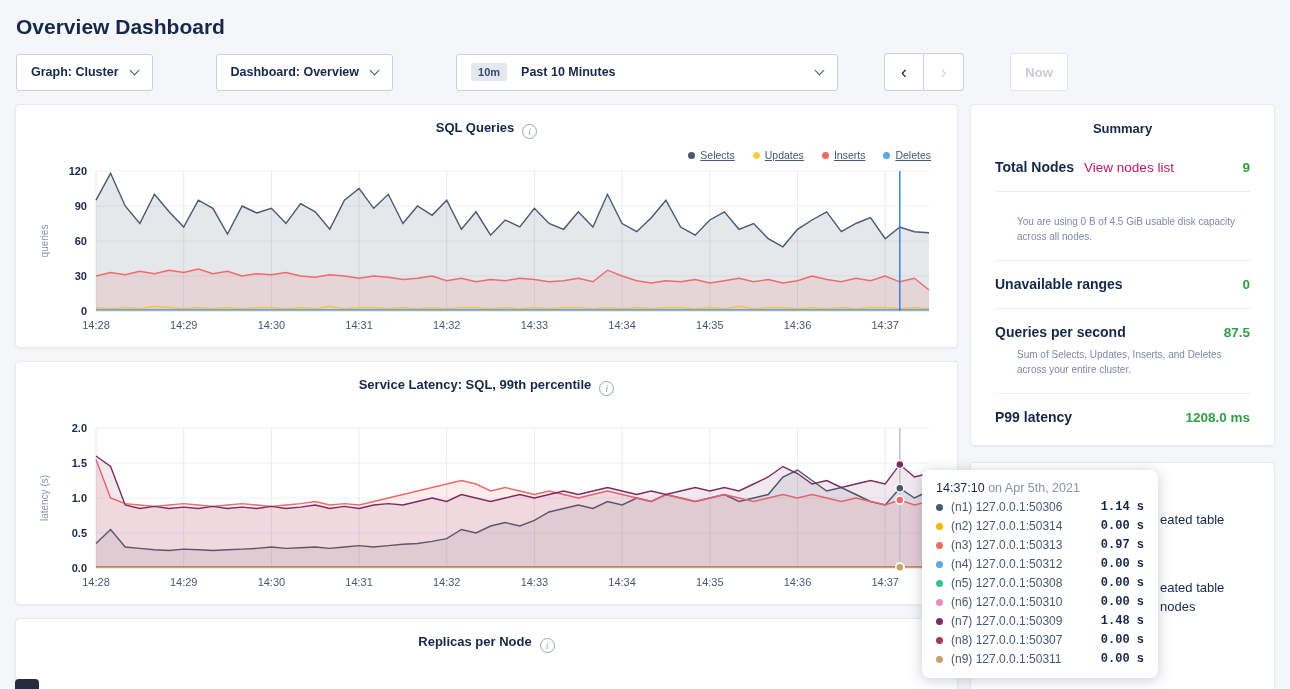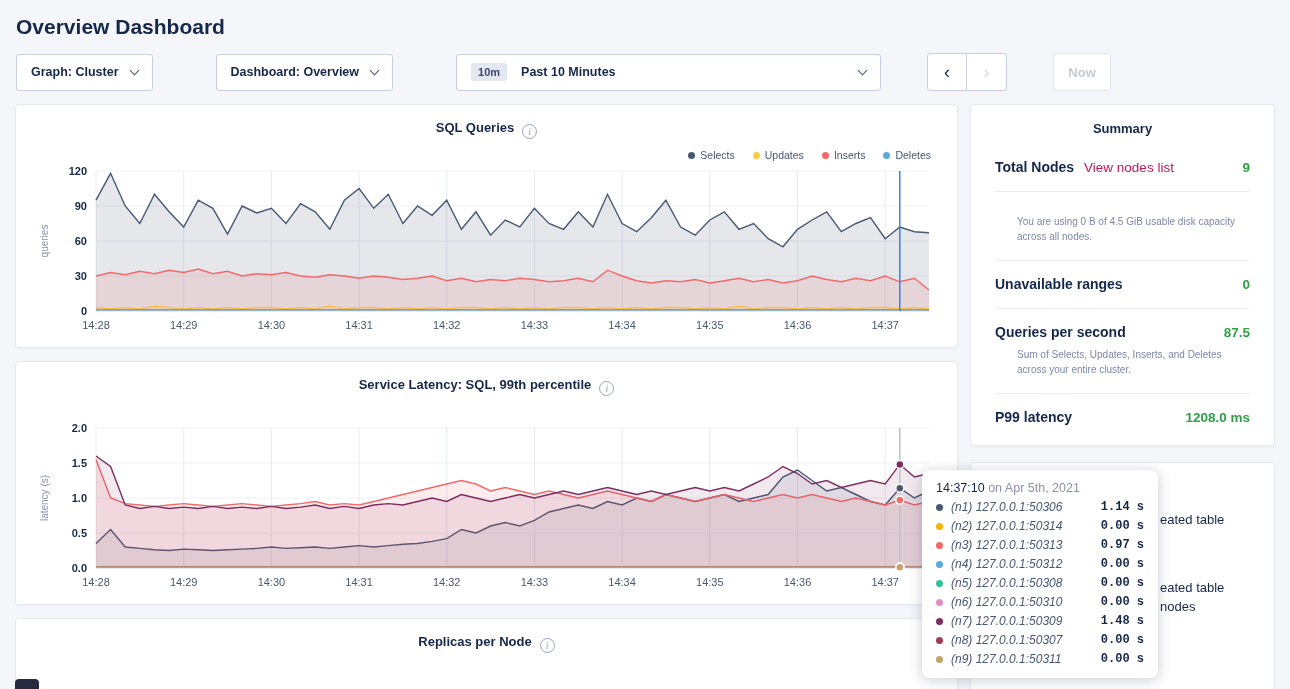--- a/index.html
+++ b/index.html
@@ -9,21 +9,21 @@
   .page-header { padding: 15px 16px 0; }
   .page-title { font-size: 21px; font-weight: 600; color: #152849; }
 
   .toolbar { display: flex; align-items: center; padding: 14px 16px 0; gap: 36px; }
   .dd { height: 37px; background: #fff; border: 1px solid #c8cfdd; border-radius: 3px;
         display: flex; align-items: center; padding: 0 14px; font-size: 12.5px; font-weight: 700;
         color: #152849; cursor: pointer; }
   .dd + .dd { margin-left: 27px; }
   .chev { width: 7px; height: 7px; border-right: 1.5px solid #475872; border-bottom: 1.5px solid #475872;
           transform: rotate(45deg); margin-left: 12px; margin-top: -4px; flex: none; }
-  .time-select { margin-left: 47px; width: 425px; justify-content: flex-start; }
+  .time-select { margin-left: 47px; width: 382px; justify-content: flex-start; }
   .time-badge { background: #e3e7ef; border-radius: 3px; padding: 3px 7px; font-size: 11px;
                 font-weight: 700; color: #394a6d; margin-right: 14px; }
   .time-select .chev { margin-left: auto; }
   .pager { display: flex; margin-left: 10px; }
   .pager-btn { width: 40px; height: 38px; background: #fff; border: 1px solid #c8cfdd;
                font-size: 18px; color: #152849; cursor: pointer; font-family: "Liberation Sans", sans-serif; }
   .pager-btn:first-child { border-radius: 3px 0 0 3px; }
   .pager-btn:last-child { border-radius: 0 3px 3px 0; border-left: none; }
   .pager-btn.disabled { color: #d2d7e2; cursor: default; }
   .now-btn { margin-left: 10px; width: 58px; height: 38px; background: #fff; border: 1px solid #e0e4ec;
@@ -35,21 +35,21 @@
   .panel { background: #fff; border: 1px solid #e6eaf1; border-radius: 4px;
            box-shadow: 0 1px 3px rgba(50,60,90,0.05); }
   .chart-panel { padding: 15px 18px 8px; }
   .chart-title-row { text-align: center; font-size: 13px; font-weight: 700; color: #152849; }
   .info-icon { display: inline-flex; width: 15px; height: 15px; border: 1px solid #9aa4bd;
                border-radius: 50%; font-size: 10px; font-weight: 400; color: #9aa4bd;
                align-items: center; justify-content: center; margin-left: 8px; vertical-align: -3px;
                font-family: "Liberation Serif", serif; font-style: italic; cursor: pointer; }
   .legend { display: flex; justify-content: flex-end; gap: 18px; margin: 10px 8px 0 0;
             font-size: 10.5px; color: #475872; }
-  .legend-item { display: inline-flex; align-items: center; cursor: pointer; }
+  .legend-item { display: inline-flex; align-items: center; cursor: pointer; text-decoration: underline; }
   .legend-dot { width: 7px; height: 7px; border-radius: 50%; display: inline-block; margin-right: 5px; }
   svg.chart { display: block; width: 905px; height: 176px; margin: 2px auto 0; }
   svg.chart.no-legend { margin-top: 24px; }
   svg text { font-family: "Liberation Sans", sans-serif; }
   .ytick { font-size: 11px; font-weight: 700; fill: #152849; text-anchor: end; }
   .xtick { font-size: 11px; fill: #475872; text-anchor: middle; }
   .axis-unit { font-size: 10px; fill: #8a93ab; text-anchor: middle; }
   .grid-h { stroke: #eef1f6; }
   .grid-h.baseline { stroke: #cfd5e0; }
   .grid-v { stroke: #e7ebf2; }
@@ -72,21 +72,21 @@
   .event-item-1 { margin-top: 30px; }
   .event-item-2 { margin-top: 49px; }
 
   .tooltip { position: absolute; left: 922px; top: 470px; width: 236px; background: #fff;
              border-radius: 8px; box-shadow: 0 2px 14px rgba(40,50,80,0.25); padding: 11px 14px 12px;
              z-index: 20; }
   .tooltip-header { font-size: 12.5px; color: #152849; }
   .tooltip-date { color: #8a93ab; }
   .trow { display: flex; align-items: center; margin-top: 5px; font-size: 12px; }
   .trow-dot { width: 7px; height: 7px; border-radius: 50%; margin-right: 8px; flex: none; }
-  .trow-node { color: #475872; flex: 1; white-space: nowrap; font-style: italic; }
+  .trow-node { color: #475872; flex: 1; white-space: nowrap; }
   .trow-val { font-weight: 700; color: #152849; margin-left: 8px; white-space: nowrap; font-family: Liberation Mono, monospace; }
 
   .corner-widget { position: absolute; left: 15px; top: 679px; width: 24px; height: 18px;
                    background: #262b41; border-radius: 4px; }
 </style>
 </head>
 <body>
 
 <div class="page">
 

